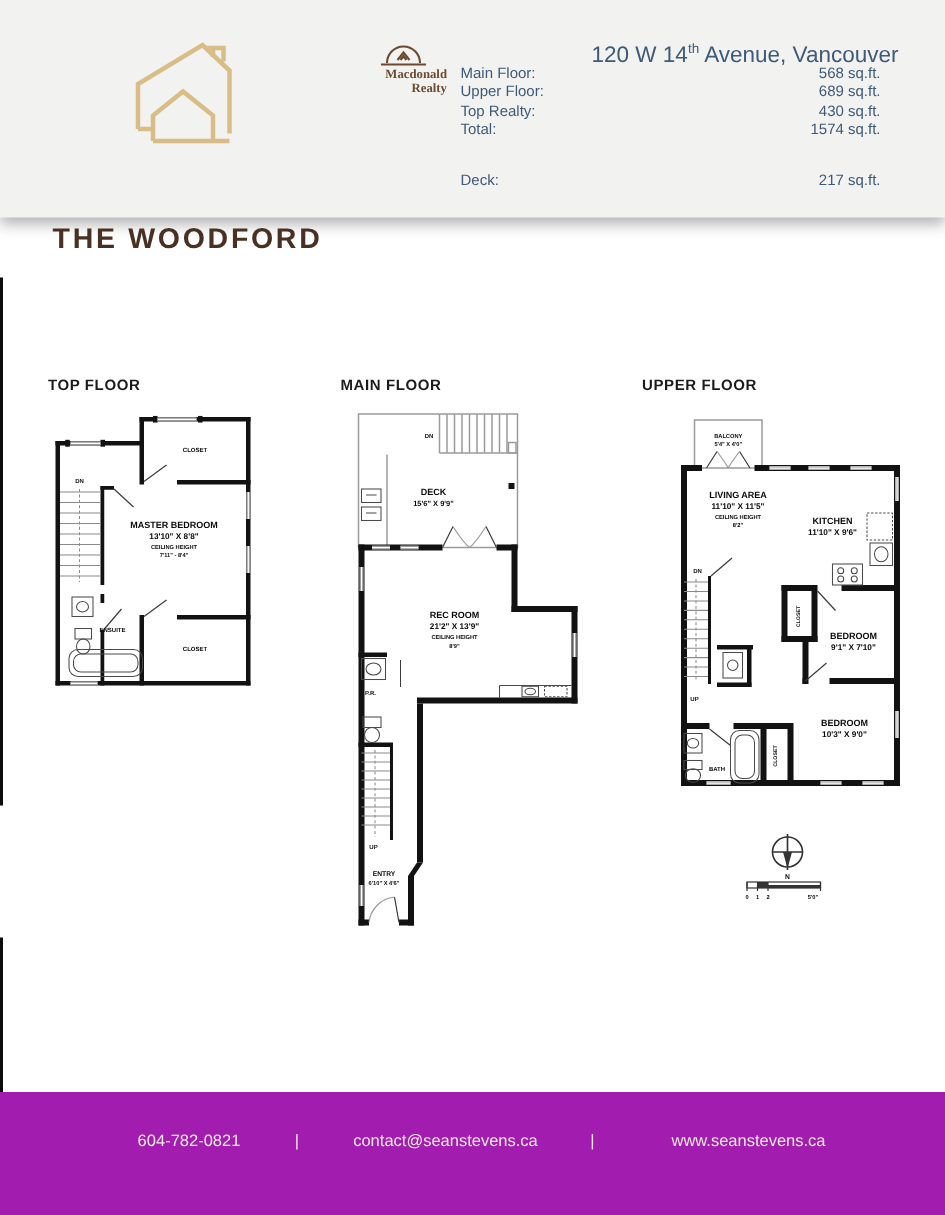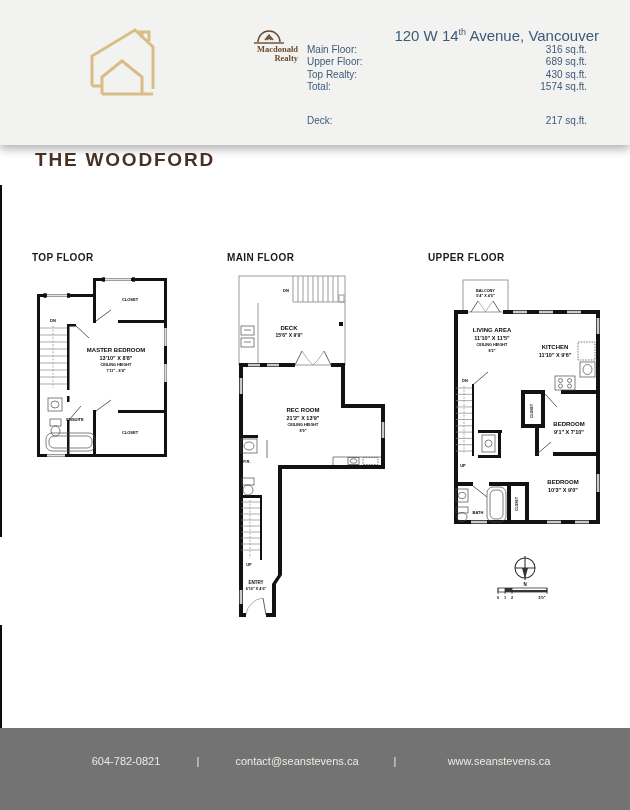--- a/index.html
+++ b/index.html
@@ -17,21 +17,21 @@
   .address{position:absolute;top:27px;right:31px;font-size:15px;color:#3d5a78;white-space:nowrap;}
   .address sup{font-size:9px;}
   .stats{position:absolute;left:307px;top:44px;right:43px;font-size:10px;color:#3d5a78;}
   .stat-row{display:flex;justify-content:space-between;height:12.4px;line-height:12.4px;gap:44px;}
   .deck-row{margin-top:21px;}
   
   .plan-title{position:absolute;font-size:10px;font-weight:700;letter-spacing:.4px;color:#1b1b1b;white-space:nowrap;}
   .plan{position:absolute;}
   .plan text{font-family:"Liberation Sans",sans-serif;font-weight:700;fill:#0b0b0b;}
   
-  .footer{position:absolute;left:0;bottom:0;width:630px;height:82px;background:#737373;}
+  .footer{position:absolute;left:0;bottom:0;width:630px;height:82px;background:#a21caf;}
   .footer span{position:absolute;top:27px;transform:translateX(-50%);
                font-size:11px;color:#efe9e2;white-space:nowrap;}
   .edge{position:absolute;left:0;width:2px;background:#0c0c0c;}
 </style>
 </head>
 <body>
 
 <div class="page">
 
   <div class="header">
@@ -56,21 +56,21 @@
       </svg>
       <div class="mr-name">Macdonald</div>
       <div class="mr-name">Realty</div>
     </div>
 
     <div class="address"><span>120 W 14</span><sup>th</sup><span> Avenue, Vancouver</span></div>
 
     <div class="stats">
       <div class="stat-row">
         <span>Main Floor:</span>
-        <span>316 sq.ft.</span>
+        <span>568 sq.ft.</span>
       </div>
       <div class="stat-row">
         <span>Upper Floor:</span>
         <span>689 sq.ft.</span>
       </div>
       <div class="stat-row">
         <span>Top Realty:</span>
         <span>430 sq.ft.</span>
       </div>
       <div class="stat-row">

